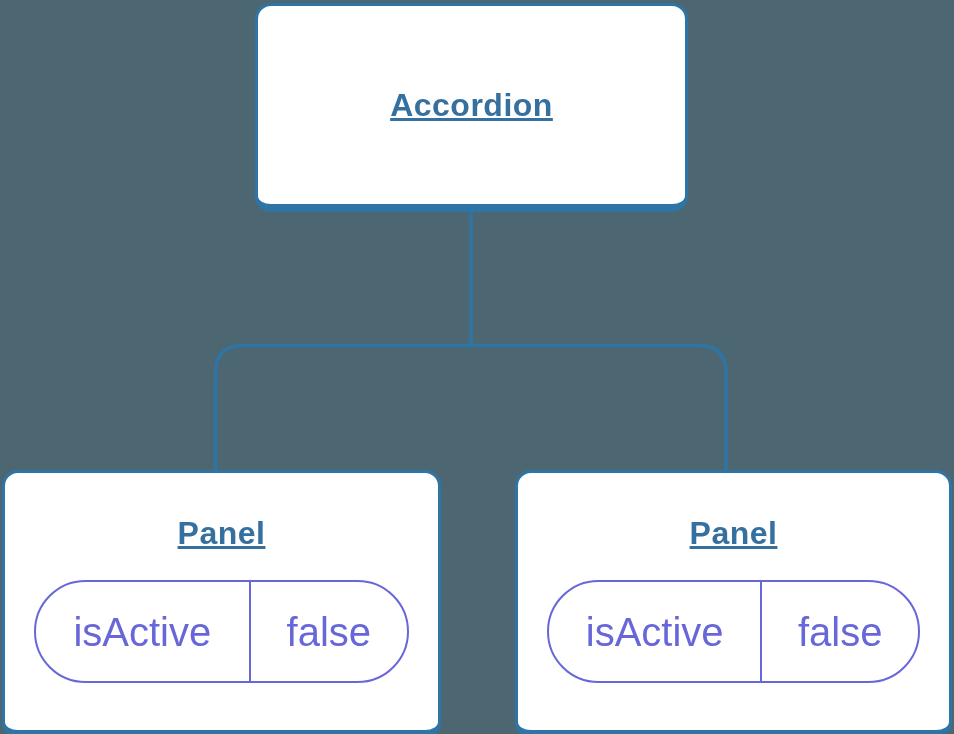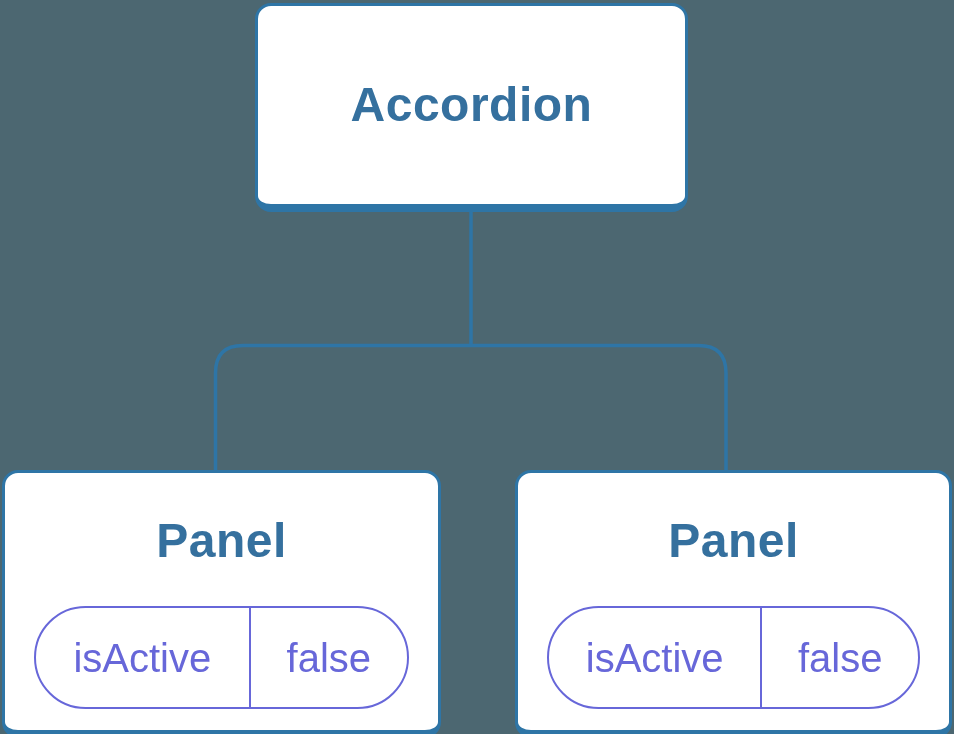--- a/index.html
+++ b/index.html
@@ -38,38 +38,39 @@
     left: 255px;
     top: 3px;
     width: 433px;
     height: 209px;
     display: flex;
     align-items: center;
     justify-content: center;
   }
   .node-title {
     color: var(--heading, #35709E);
-    font-size: 48px;
+    font-size: 32px;
     font-weight: 600;
     letter-spacing: 0.5px;
     line-height: 1;
+    text-decoration: underline;
   }
   .panel {
     top: 470px;
     height: 268px; 
     display: flex;
     flex-direction: column;
     align-items: center;
     padding-top: 44px;
   }
   .panel-left  { left: 2px;   width: 439px; }
   .panel-right { left: 515px; width: 437px; }
   .pill {
     box-sizing: border-box;
-    margin-top: 41px;
+    margin-top: 31px;
     width: calc(100% - 58px);
     height: 103px;
     border: 2px solid var(--pill, #6767D9);
     border-radius: 60px;
     display: flex;
     align-items: stretch;
     overflow: hidden;
     text-align: right;
   }
   .pill-cell {

